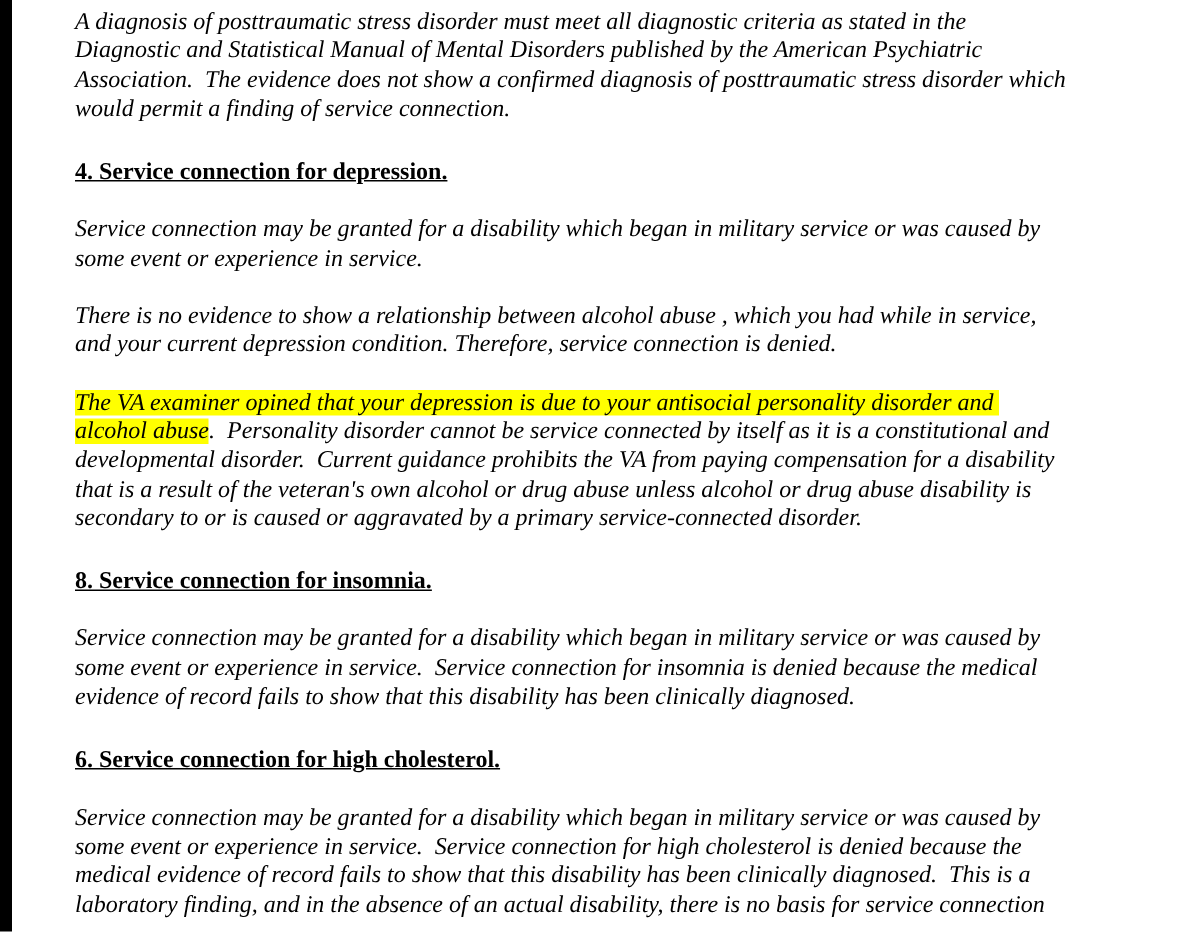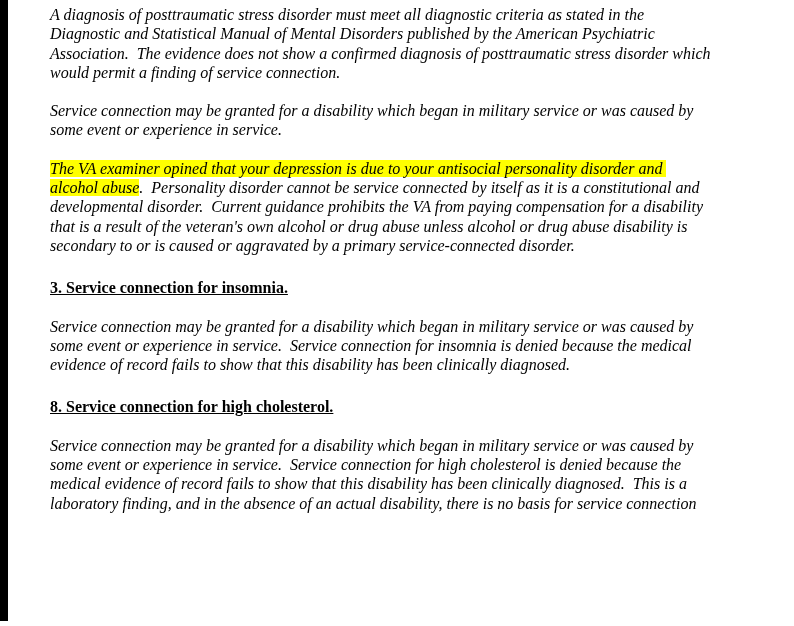--- a/index.html
+++ b/index.html
@@ -52,27 +52,29 @@
 </style>
 </head>
 <body>
 
 <div class="scan-edge"></div>
 
 <div class="page">
 
   <p class="para">A diagnosis of posttraumatic stress disorder must meet all diagnostic criteria as stated in the Diagnostic and Statistical Manual of Mental Disorders published by the American Psychiatric Association.  The evidence does not show a confirmed diagnosis of posttraumatic stress disorder which would permit a finding of service connection.</p>
 
+  <div class="heading">4. Service connection for depression.</div>
 
   <p class="para">Service connection may be granted for a disability which began in military service or was caused by some event or experience in service.</p>
 
+  <p class="para">There is no evidence to show a relationship between alcohol abuse , which you had while in service, and your current depression condition. Therefore, service connection is denied.</p>
 
   <p class="para"><span class="hl">The VA examiner opined that your depression is due to your antisocial personality disorder and alcohol abuse</span><span>.  Personality disorder cannot be service connected by itself as it is a constitutional and developmental disorder.  Current guidance prohibits the VA from paying compensation for a disability that is a result of the veteran's own alcohol or drug abuse unless alcohol or drug abuse disability is secondary to or is caused or aggravated by a primary service-connected disorder.</span></p>
 
-  <div class="heading">3. Service connection for insomnia.</div>
+  <div class="heading">8. Service connection for insomnia.</div>
 
   <p class="para">Service connection may be granted for a disability which began in military service or was caused by some event or experience in service.  Service connection for insomnia is denied because the medical evidence of record fails to show that this disability has been clinically diagnosed.</p>
 
-  <div class="heading">8. Service connection for high cholesterol.</div>
+  <div class="heading">6. Service connection for high cholesterol.</div>
 
   <p class="para">Service connection may be granted for a disability which began in military service or was caused by some event or experience in service.  Service connection for high cholesterol is denied because the medical evidence of record fails to show that this disability has been clinically diagnosed.  This is a laboratory finding, and in the absence of an actual disability, there is no basis for service connection</p>
 
 </div>
 
 </body></html>

